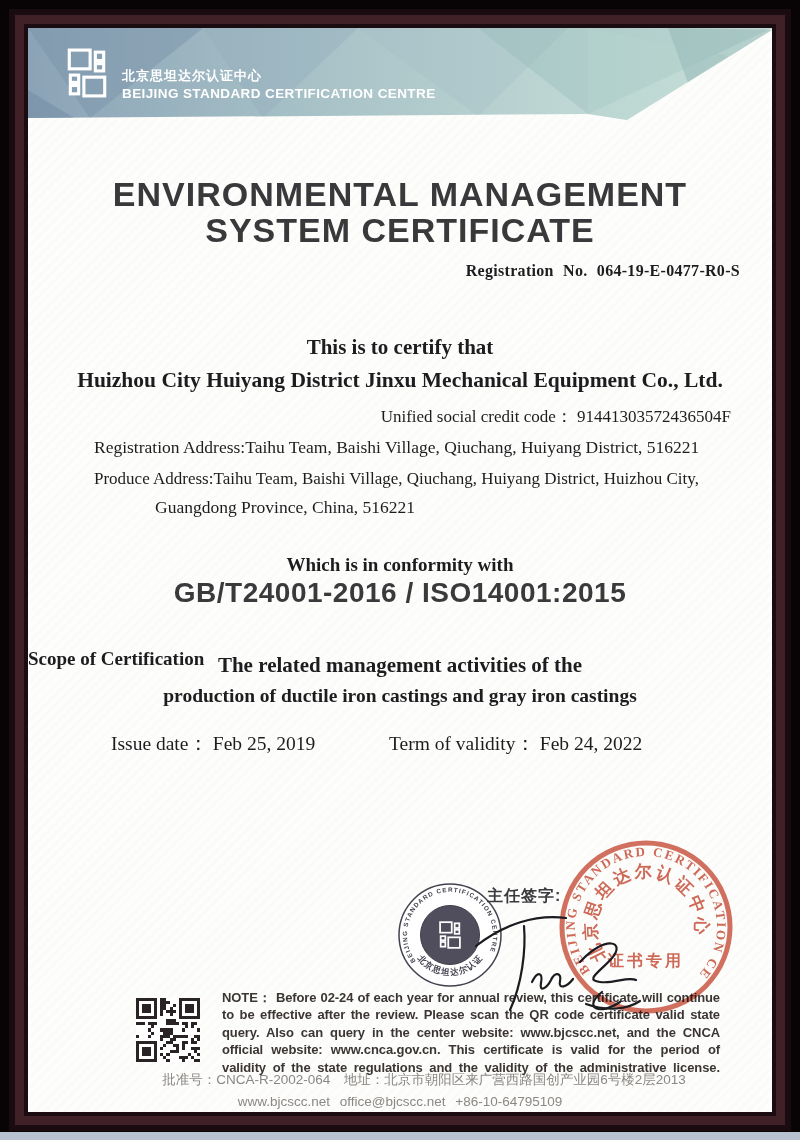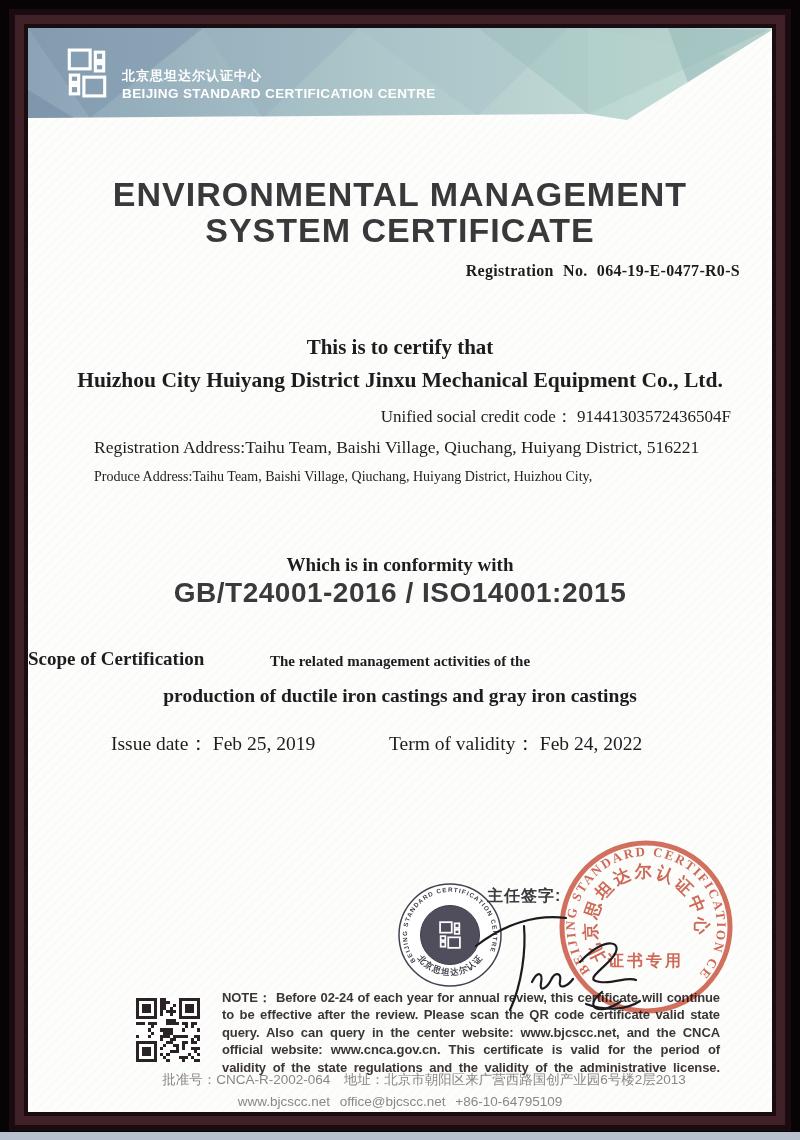--- a/index.html
+++ b/index.html
@@ -14,27 +14,27 @@
   .hdr-en{font-family:"Liberation Sans",sans-serif;font-size:13.5px;font-weight:bold;fill:#ffffff;letter-spacing:.4px;}
   .abs{position:absolute;}
   .title{top:148px;left:0;width:100%;text-align:center;font-family:"Liberation Sans",sans-serif;
     font-weight:bold;font-size:34px;line-height:36px;color:#39393b;letter-spacing:1px;}
   .regno{top:234px;left:0;width:100%;text-align:right;padding-right:32px;box-sizing:border-box;
     font-weight:bold;font-size:16px;color:#1d1d1f;word-spacing:5px;letter-spacing:.3px;}
   .certify-intro{top:307px;left:0;width:100%;text-align:center;font-weight:bold;font-size:21px;color:#1d1d1f;}
   .company{top:340px;left:0;width:100%;text-align:center;font-weight:bold;font-size:21.5px;color:#1d1d1f;}
   .credit{top:377px;left:0;width:100%;text-align:right;padding-right:41px;box-sizing:border-box;font-size:17px;color:#1d1d1f;}
   .addr1{top:409px;left:66px;font-size:17.5px;color:#1d1d1f;}
-  .addr2{top:441px;left:66px;font-size:14px;color:#1d1d1f;}
+  .addr2{top:441px;left:66px;font-size:17px;color:#1d1d1f;}
   .addr3{top:469px;left:127px;font-size:17.5px;color:#1d1d1f;}
   .conf-intro{top:526px;left:0;width:100%;text-align:center;font-weight:bold;font-size:19px;color:#1d1d1f;}
   .standard{top:549px;left:0;width:100%;text-align:center;font-family:"Liberation Sans",sans-serif;
     font-weight:bold;font-size:28px;color:#3a3a3c;letter-spacing:.5px;}
   .scope-title{top:620px;left:0;width:100%;font-weight:bold;font-size:19px;color:#1d1d1f;}
-  .scope1{top:625px;left:0;width:100%;text-align:center;font-weight:bold;font-size:15px;color:#1d1d1f;}
+  .scope1{top:625px;left:0;width:100%;text-align:center;font-weight:bold;font-size:21px;color:#1d1d1f;}
   .scope2{top:657px;left:0;width:100%;text-align:center;font-weight:bold;font-size:19.5px;color:#1d1d1f;}
   .issue{top:702px;left:83px;font-size:19.5px;color:#1d1d1f;}
   .validity{top:702px;left:361px;font-size:19.5px;color:#1d1d1f;}
   .seal-svg{top:854px;left:369px;z-index:3;}
   .sig-label{top:858px;left:459px;font-family:"Liberation Sans",sans-serif;font-weight:bold;font-size:16px;color:#3a3a3e;z-index:6;letter-spacing:1px;}
   .sig-svg{top:872px;left:440px;z-index:6;}
   .stamp-svg{top:809px;left:528px;z-index:5;mix-blend-mode:multiply;opacity:.92;}
   .qr-svg{top:970px;left:108px;z-index:2;}
   .note{top:961px;left:194px;width:498px;font-family:"Liberation Sans",sans-serif;font-weight:bold;
     font-size:13px;line-height:17.4px;color:#3b3634;text-align:justify;text-align-last:justify;letter-spacing:-.1px;z-index:4;}
@@ -96,20 +96,21 @@
       <div>SYSTEM CERTIFICATE</div>
     </div>
 
     <div class="abs regno">Registration No. 064-19-E-0477-R0-S</div>
 
     <div class="abs certify-intro">This is to certify that</div>
     <div class="abs company">Huizhou City Huiyang District Jinxu Mechanical Equipment Co., Ltd.</div>
     <div class="abs credit">Unified social credit code：  91441303572436504F</div>
     <div class="abs addr1">Registration Address:Taihu Team, Baishi Village, Qiuchang, Huiyang District, 516221</div>
     <div class="abs addr2">Produce Address:Taihu Team, Baishi Village, Qiuchang, Huiyang District, Huizhou City,</div>
+    <div class="abs addr3">Guangdong Province, China, 516221</div>
 
     <div class="abs conf-intro">Which is in conformity with</div>
     <div class="abs standard">GB/T24001-2016 / ISO14001:2015</div>
     <div class="abs scope-title">Scope of Certification</div>
     <div class="abs scope1">The related management activities of the</div>
     <div class="abs scope2">production of ductile iron castings and gray iron castings</div>
 
     <div class="abs issue">Issue date：  Feb 25, 2019</div>
     <div class="abs validity">Term of validity：  Feb 24, 2022</div>
 

